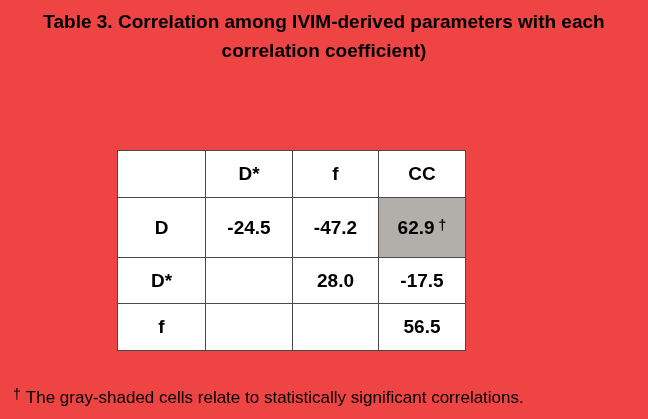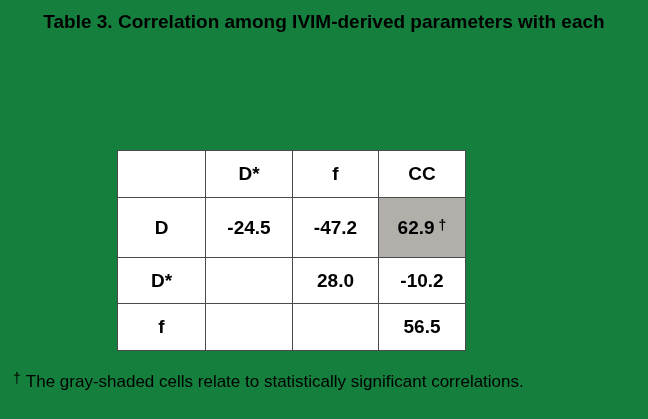--- a/index.html
+++ b/index.html
@@ -1,21 +1,21 @@
 <!DOCTYPE html>
 <html><head>
 <meta charset="utf-8">
 <style>
   * { margin: 0; padding: 0; box-sizing: border-box; }
   html, body { background: #ffffff; }
   .page {
     position: relative;
     width: 648px;
     height: 419px;
-    background: #15803d;
+    background: #ef4444;
     color: #000000;
     font-family: "Liberation Sans", sans-serif;
     overflow: hidden;
   }
   .caption {
     position: absolute;
     top: 7px;
     left: 0;
     width: 648px;
     text-align: center;
@@ -49,39 +49,40 @@
   .row-f      { height: 47px; }
   .marker {
     font-size: 14px;
     font-weight: bold;
     vertical-align: 4px;
     margin-left: 4px;
   }
   .footnote {
     position: absolute;
     left: 13px;
-    top: 370px;
+    top: 386px;
     font-size: 17px;
     font-weight: normal;
     color: #000000;
     white-space: nowrap;
   }
   .footnote-marker {
     font-size: 14px;
     vertical-align: 4px;
   }
   .footnote-text { margin-left: 5px; }
 </style>
 </head>
 <body>
 
 <div class="page">
 
   <div class="caption">
     <div class="caption-line">Table 3. Correlation among IVIM-derived parameters with each</div>
+    <div class="caption-line">correlation coefficient)</div>
   </div>
 
   <table class="corr">
     <colgroup>
       <col style="width:88px">
       <col style="width:87px">
       <col style="width:86px">
       <col style="width:87px">
     </colgroup>
     <tbody>
@@ -94,21 +95,21 @@
     <tr class="row-d">
       <td>D</td>
       <td>-24.5</td>
       <td>-47.2</td>
       <td style="background: rgb(178, 175, 170);"><span>62.9</span><span class="marker">†</span></td>
     </tr>
     <tr class="row-dstar">
       <td>D*</td>
       <td></td>
       <td>28.0</td>
-      <td>-10.2</td>
+      <td>-17.5</td>
     </tr>
     <tr class="row-f">
       <td>f</td>
       <td></td>
       <td></td>
       <td>56.5</td>
     </tr>
   </tbody>
     </table>
 

